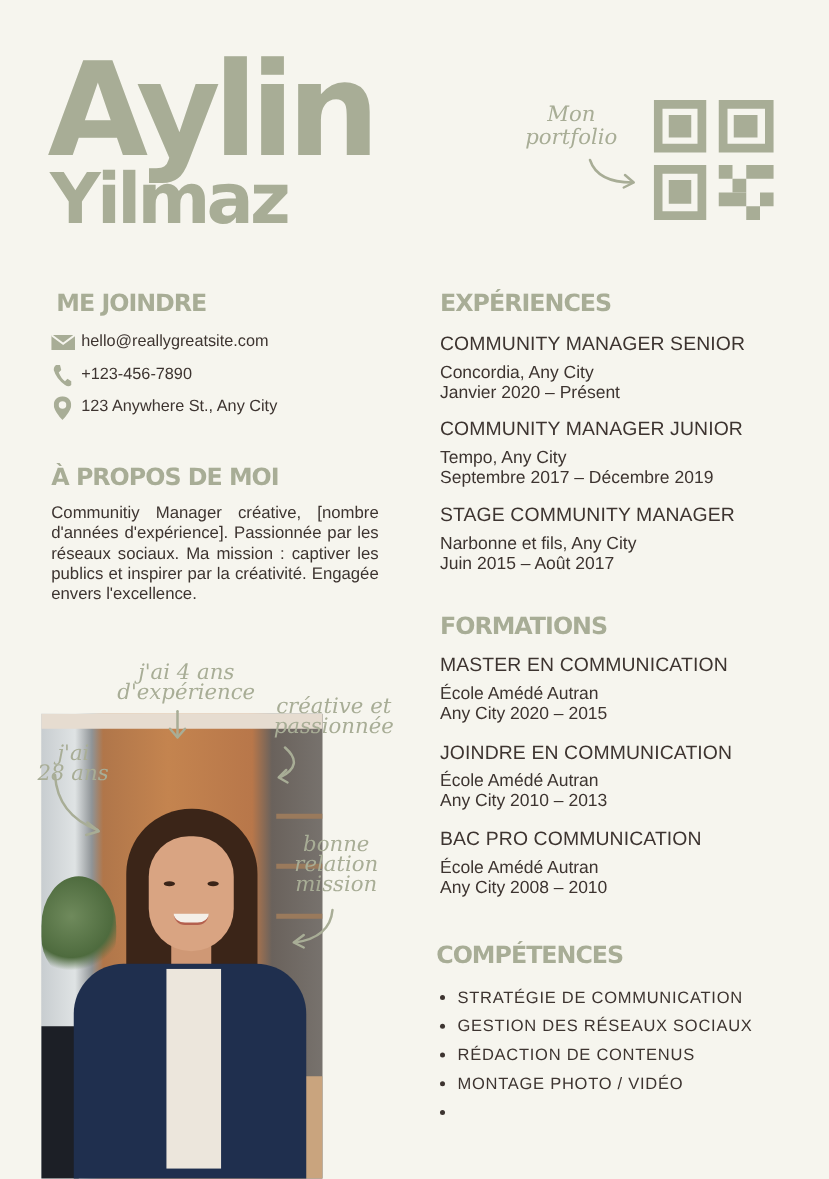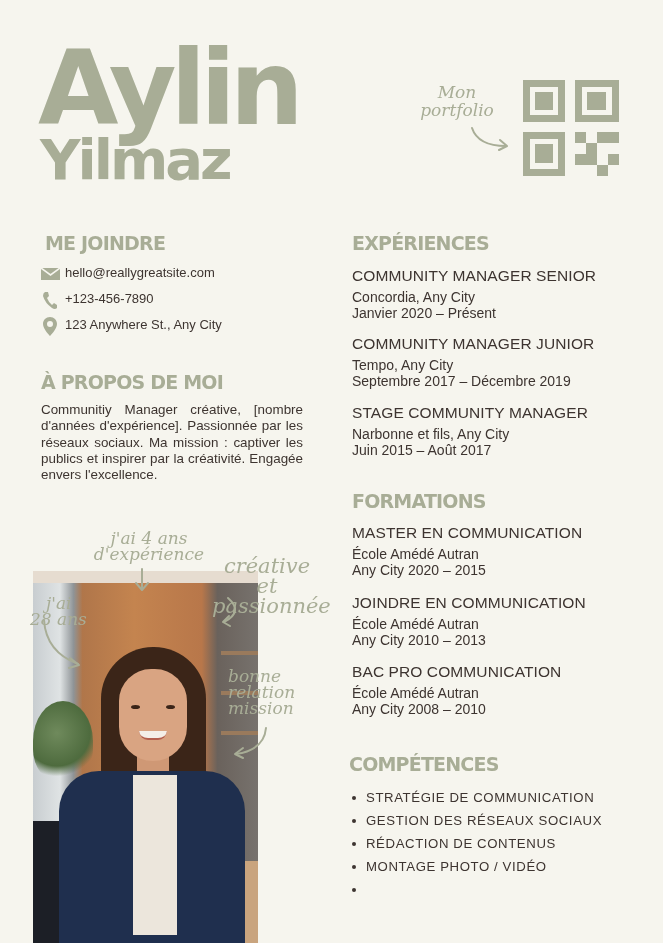--- a/index.html
+++ b/index.html
@@ -197,30 +197,30 @@
 
 <div class="ann script" style="left:30px; top:580px; font-size:17px; width:80px;">
   <div style="padding-left:16px;margin-top:15px;">j'ai</div>
   <div>28 ans</div>
 </div>
 <svg class="ann" style="left:40px; top:618px;" width="44" height="52" viewBox="0 0 44 52">
   <path d="M4 2 Q6 34 38 46" stroke="#a8ad96" stroke-width="2" fill="none" stroke-linecap="round"></path>
   <path d="M30 40 L39 47 L29 50" stroke="#a8ad96" stroke-width="2" fill="none" stroke-linecap="round" stroke-linejoin="round"></path>
 </svg>
 
-<div class="ann script" style="left:212px; top:557px; font-size:21px; text-align:center; width:110px;">
+<div class="ann script" style="left:212px; top:557px; font-size:17px; text-align:center; width:110px;">
   <div>créative et</div>
   <div>passionnée</div>
 </div>
 <svg class="ann" style="left:218px; top:596px;" width="24" height="32" viewBox="0 0 24 32">
   <path d="M10 2 Q26 16 6 26" stroke="#a8ad96" stroke-width="2" fill="none" stroke-linecap="round"></path>
   <path d="M11 20 L5 26 L12 30" stroke="#a8ad96" stroke-width="2" fill="none" stroke-linecap="round" stroke-linejoin="round"></path>
 </svg>
 
-<div class="ann script" style="left:228px; top:668px; font-size:17px; width:82px;">
+<div class="ann script" style="left:228px; top:668px; font-size:17px; text-align:center; width:82px;">
   <div>bonne</div>
   <div>relation</div>
   <div>mission</div>
 </div>
 <svg class="ann" style="left:230px; top:726px;" width="40" height="34" viewBox="0 0 40 34">
   <path d="M36 2 Q34 24 6 28" stroke="#a8ad96" stroke-width="2" fill="none" stroke-linecap="round"></path>
   <path d="M13 22 L5 28 L13 32" stroke="#a8ad96" stroke-width="2" fill="none" stroke-linecap="round" stroke-linejoin="round"></path>
 </svg>
 
 <div class="abs section-title" style="left:352px; top:234px;">EXPÉRIENCES</div>

